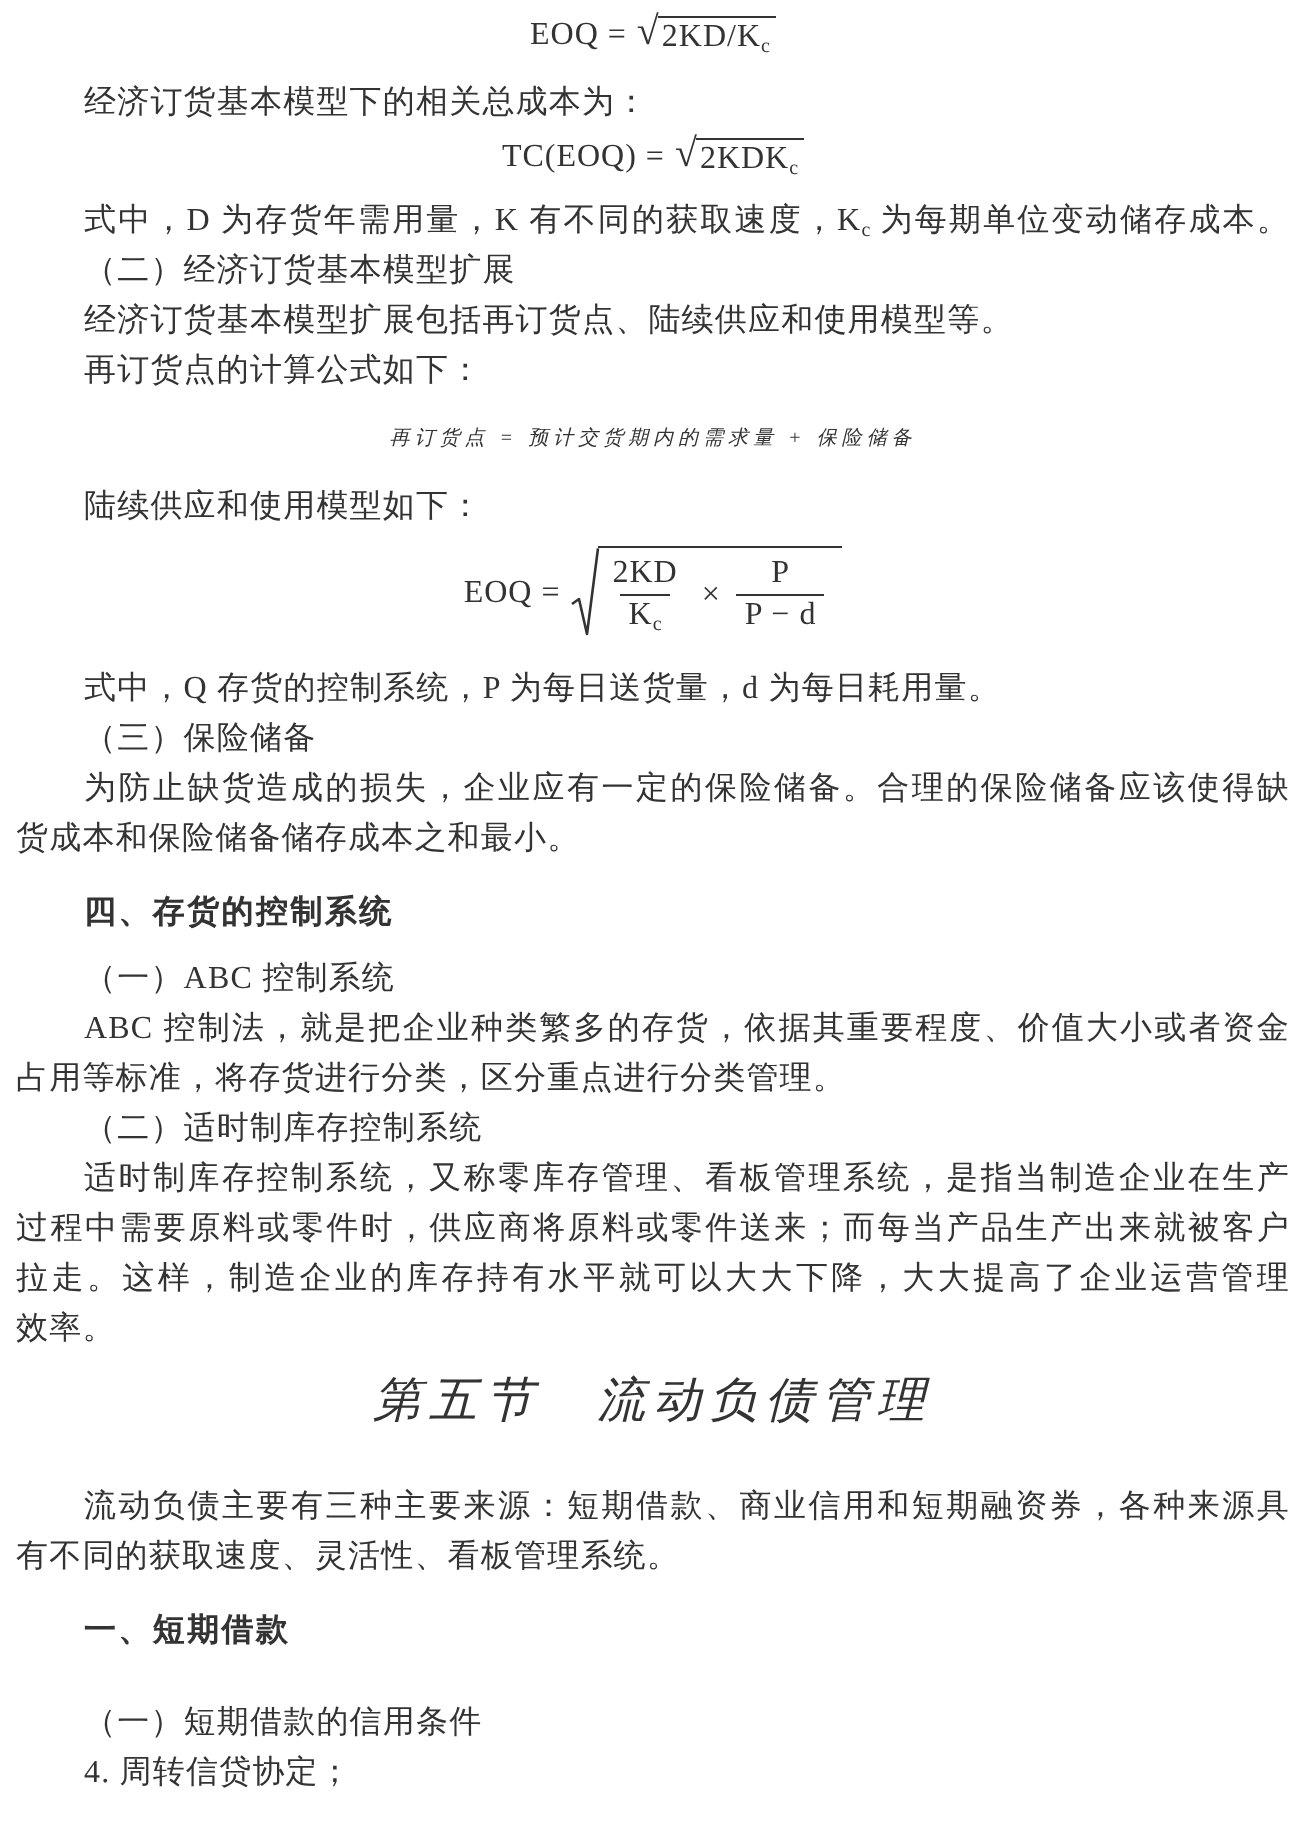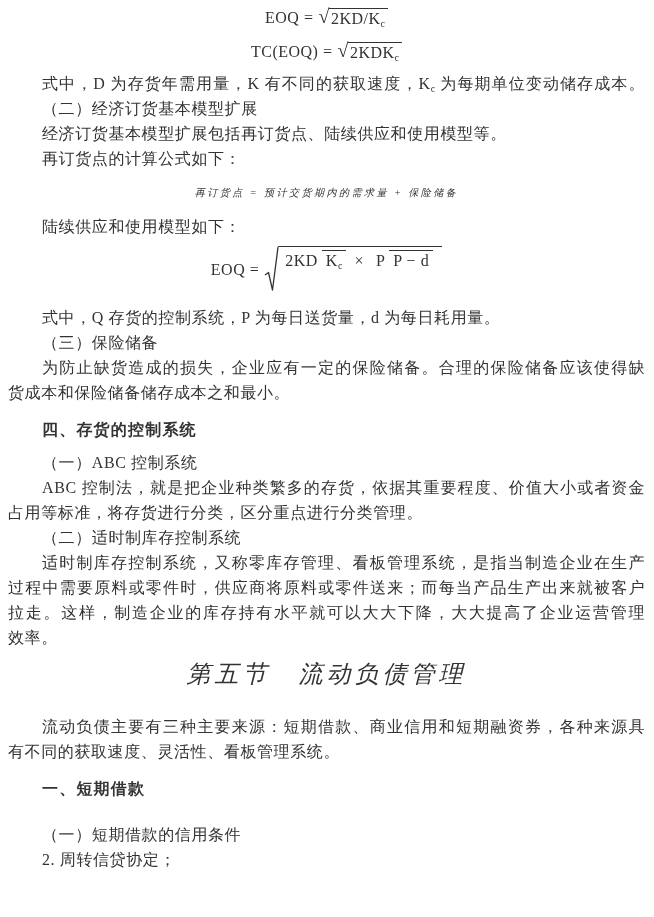--- a/index.html
+++ b/index.html
@@ -44,21 +44,21 @@
   .sqrt .rad  { border-top: 1.3px solid #333; margin-top: 3px; padding: 0 3px 0 2px; line-height: 20px; }
 
   
   .bigsqrt { display: inline-flex; align-items: flex-start; }
   .radsvg { flex: none; display: block; margin-right: -1px; }
   .bigrad {
     border-top: 1.3px solid #333;
     display: inline-flex; align-items: center;
     padding: 3px 9px 0 3px;
   }
-  .frac { display: inline-flex; flex-direction: row; align-items: center; }
+  .frac { display: inline-flex; flex-direction: column; align-items: center; }
   .frac .num { line-height: 20px; padding: 0 4px; }
   .frac .den { line-height: 20px; padding: 0 4px; border-top: 1.1px solid #333; }
   .op { margin: 0 8px; }
 
   
   .kai { font-style: italic; }
   .freorder { letter-spacing: 2.5px; font-size: 10px; }
   .title {
     margin: 9px 0 0;
     text-align: center;
@@ -78,20 +78,21 @@
 
 <div class="page">
 
   <div class="formula f1">
     <span class="flhs">EOQ =</span><span class="sqrt">
         <span class="sign">√</span>
         <span class="rad"><span>2KD/K</span><sub>c</sub></span>
       </span>
   </div>
 
+  <div class="line indent">经济订货基本模型下的相关总成本为：</div>
 
   <div class="formula ftc">
     <span class="flhs">TC(EOQ) =</span><span class="sqrt">
         <span class="sign">√</span>
         <span class="rad"><span>2KDK</span><sub>c</sub></span>
       </span>
   </div>
 
   <div class="line indent full"><span>式中，D 为存货年需用量，K 有不同的获取速度，K</span><sub>c</sub><span> 为每期单位变动储存成本。</span></div>
 
@@ -150,15 +151,15 @@
 
   <div class="title kai">第五节　流动负债管理</div>
 
   <div class="mt25">
     <div class="line indent full">流动负债主要有三种主要来源：短期借款、商业信用和短期融资券，各种来源具</div>
     <div class="line">有不同的获取速度、灵活性、看板管理系统。</div>
   </div>
 
   <div class="line indent heading mt12">一、短期借款</div>
   <div class="line indent mt9">（一）短期借款的信用条件</div>
-  <div class="line indent">2. 周转信贷协定；</div>
+  <div class="line indent">4. 周转信贷协定；</div>
 
 </div>
 
 </body></html>

